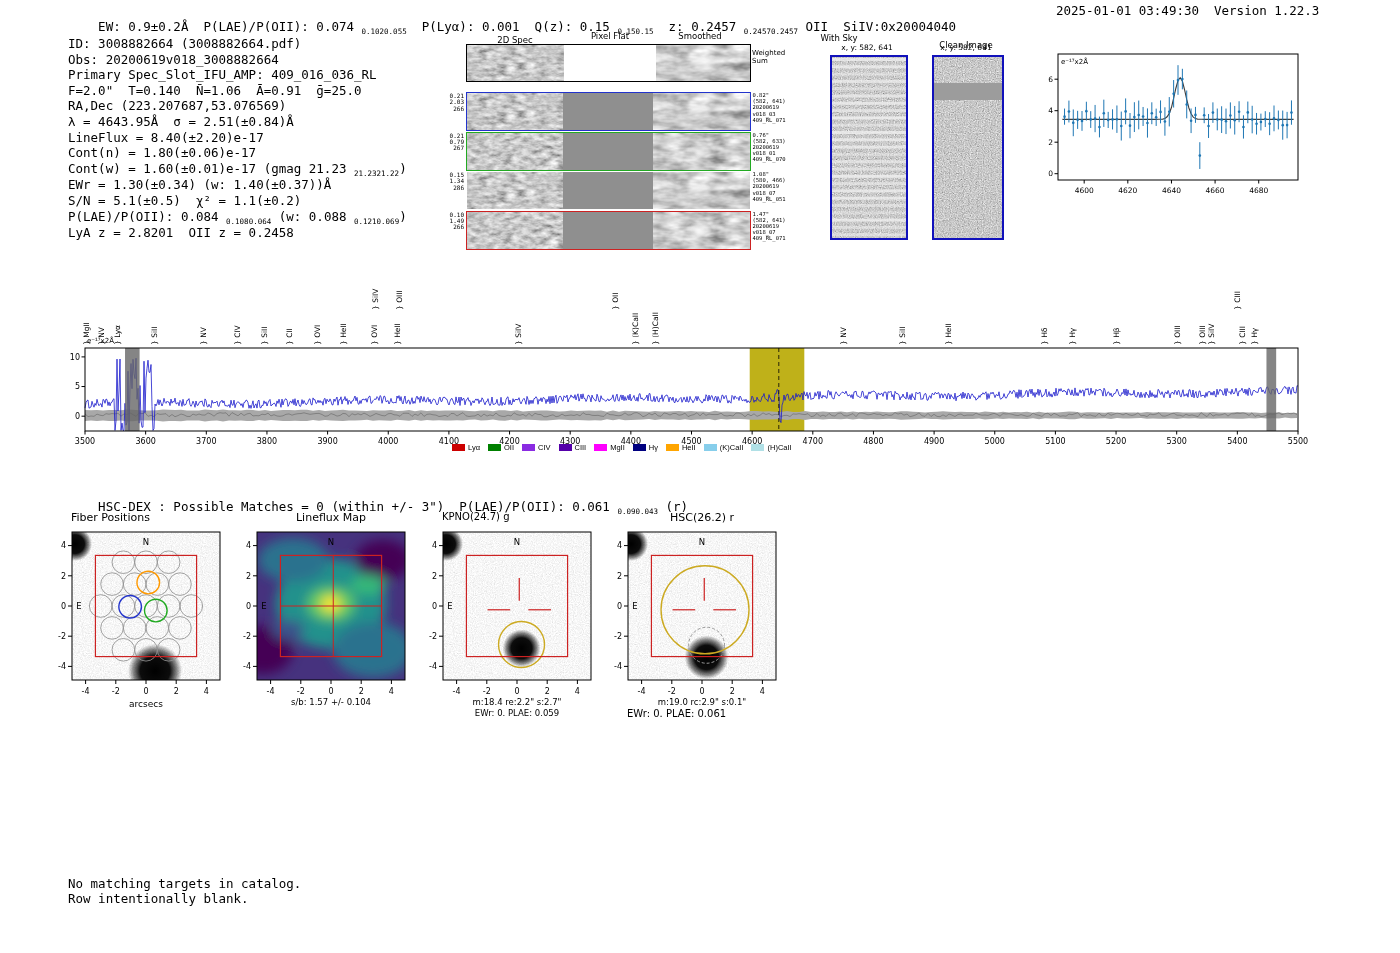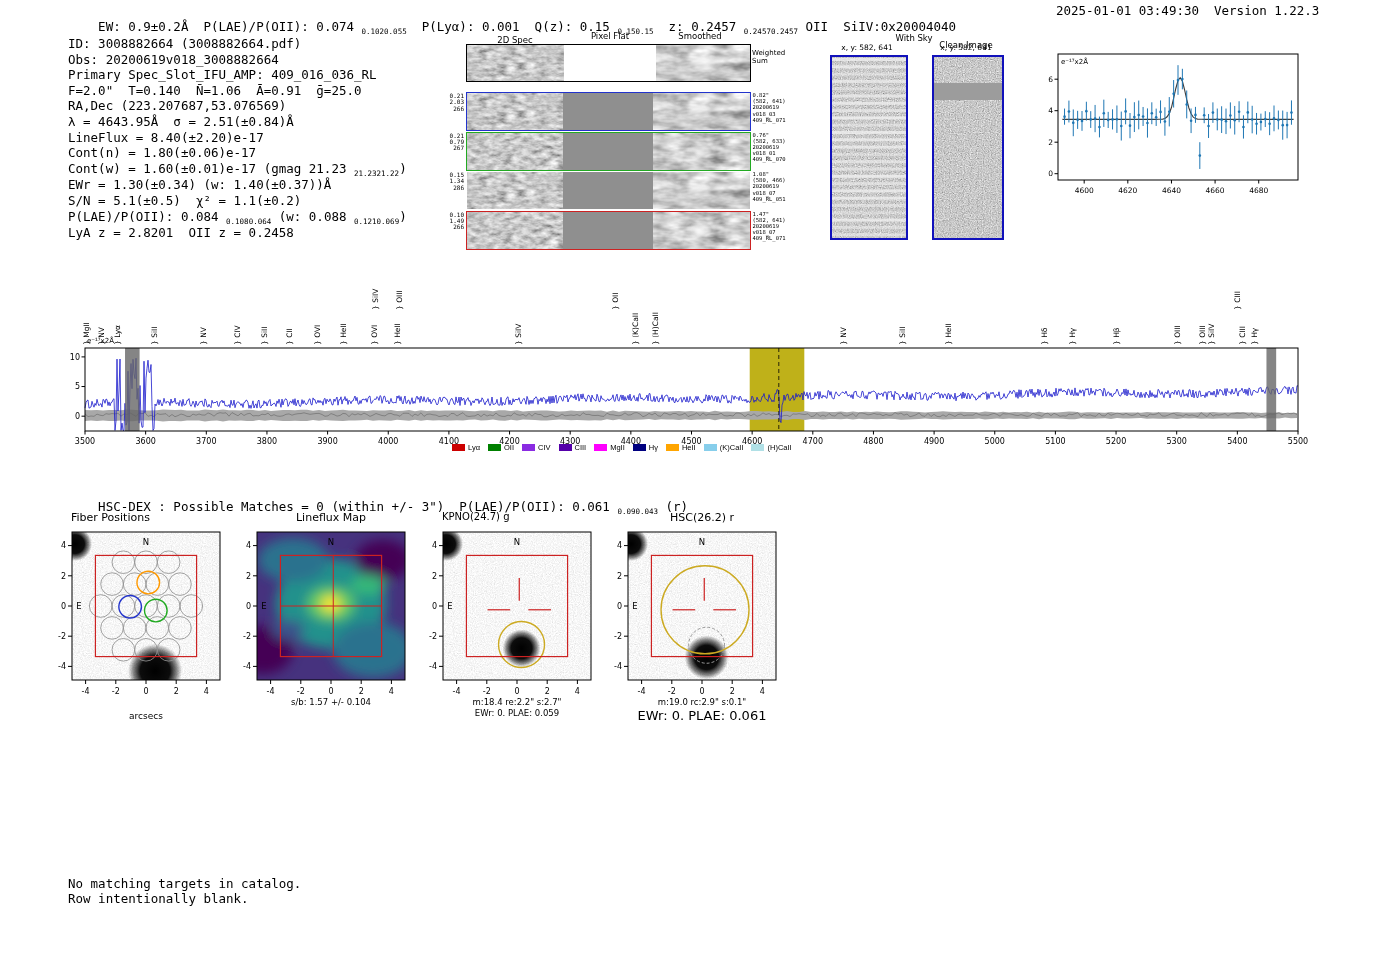--- a/index.html
+++ b/index.html
@@ -89,21 +89,21 @@
     </div>
 
   <div class="abs ctr sans f85" style="left:479px;top:35px;width:72px">2D Spec</div>
   <div class="abs ctr sans f85" style="left:574px;top:31px;width:72px">Pixel Flat</div>
   <div class="abs ctr sans f85" style="left:664px;top:31px;width:72px">Smoothed</div>
   <div class="abs sans" style="left:752px;top:50px;font-size:7px;line-height:7.6px">
     <div>Weighted</div>
     <div>Sum</div>
   </div>
 
-  <div class="abs ctr sans f85" style="left:876px;top:33px;width:76px">With Sky</div>
+  <div class="abs ctr sans f85" style="left:801px;top:33px;width:76px">With Sky</div>
   <div class="abs ctr sans" style="left:829px;top:43px;width:76px;font-size:7.5px">x, y: 582, 641</div>
   <div class="abs ctr sans f85" style="left:929px;top:40px;width:74px">Clean Image</div>
   <div class="abs ctr sans" style="left:929px;top:43px;width:74px;font-size:7.5px">x, y: 582, 641</div>
 
   <div id="spec-legend" class="abs" style="left:452px;top:443px">
       <span class="legend-item">
         <span class="sw" style="background: rgb(204, 0, 0);"></span>
         <span>Lyα</span>
       </span>
       <span class="legend-item">
@@ -528,21 +528,21 @@
       <line x1="128.2" y1="150" x2="128.2" y2="154" stroke="#000"></line>
       <text x="128.2" y="164" font-size="8px" text-anchor="middle">2</text>
       <line x1="20" y1="45.8" x2="24" y2="45.8" stroke="#000"></line>
       <text x="18" y="48.599999999999994" font-size="8px" text-anchor="end">2</text>
       <line x1="158.4" y1="150" x2="158.4" y2="154" stroke="#000"></line>
       <text x="158.4" y="164" font-size="8px" text-anchor="middle">4</text>
       <line x1="20" y1="15.600000000000001" x2="24" y2="15.600000000000001" stroke="#000"></line>
       <text x="18" y="18.400000000000002" font-size="8px" text-anchor="end">4</text>
     </svg>
     <div class="abs sans" style="left: 71px; top: 511px; width: 150px; text-align: left; font-size: 11px;">Fiber Positions</div>
-    <div class="abs sans" style="left: 71px; top: 699px; width: 150px; text-align: center; font-size: 9px; margin-top: 12px;">arcsecs</div>
+    <div class="abs sans" style="left: 71px; top: 699px; width: 150px; text-align: center; font-size: 9px;">arcsecs</div>
     <svg width="180" height="176" style="position: absolute; left: 233px; top: 530px;">
       <defs>
         <clipPath id="cp1">
           <rect x="24" y="2" width="148" height="148"></rect>
         </clipPath>
       </defs>
       <g clip-path="url(#cp1)">
         <rect x="24" y="2" width="148" height="148" fill="#46327e"></rect>
         <g filter="url(#blur6)">
           <ellipse cx="98" cy="74" rx="55" ry="45" fill="#21918c"></ellipse>
@@ -664,14 +664,14 @@
       <text x="128.2" y="164" font-size="8px" text-anchor="middle">2</text>
       <line x1="20" y1="45.8" x2="24" y2="45.8" stroke="#000"></line>
       <text x="18" y="48.599999999999994" font-size="8px" text-anchor="end">2</text>
       <line x1="158.4" y1="150" x2="158.4" y2="154" stroke="#000"></line>
       <text x="158.4" y="164" font-size="8px" text-anchor="middle">4</text>
       <line x1="20" y1="15.600000000000001" x2="24" y2="15.600000000000001" stroke="#000"></line>
       <text x="18" y="18.400000000000002" font-size="8px" text-anchor="end">4</text>
     </svg>
     <div class="abs sans" style="left: 627px; top: 511px; width: 150px; text-align: center; font-size: 11px;">HSC(26.2) r</div>
     <div class="abs sans" style="left: 627px; top: 697px; width: 150px; text-align: center; font-size: 8.5px;">m:19.0 rc:2.9" s:0.1"</div>
-    <div class="abs sans" style="left: 627px; top: 708px; width: 150px; text-align: center; font-size: 13px;">EWr: 0. PLAE: 0.061</div>
+    <div class="abs sans" style="left: 627px; top: 708px; width: 150px; font-size: 10px;">EWr: 0. PLAE: 0.061</div>
   </div>
 
 </body></html>

